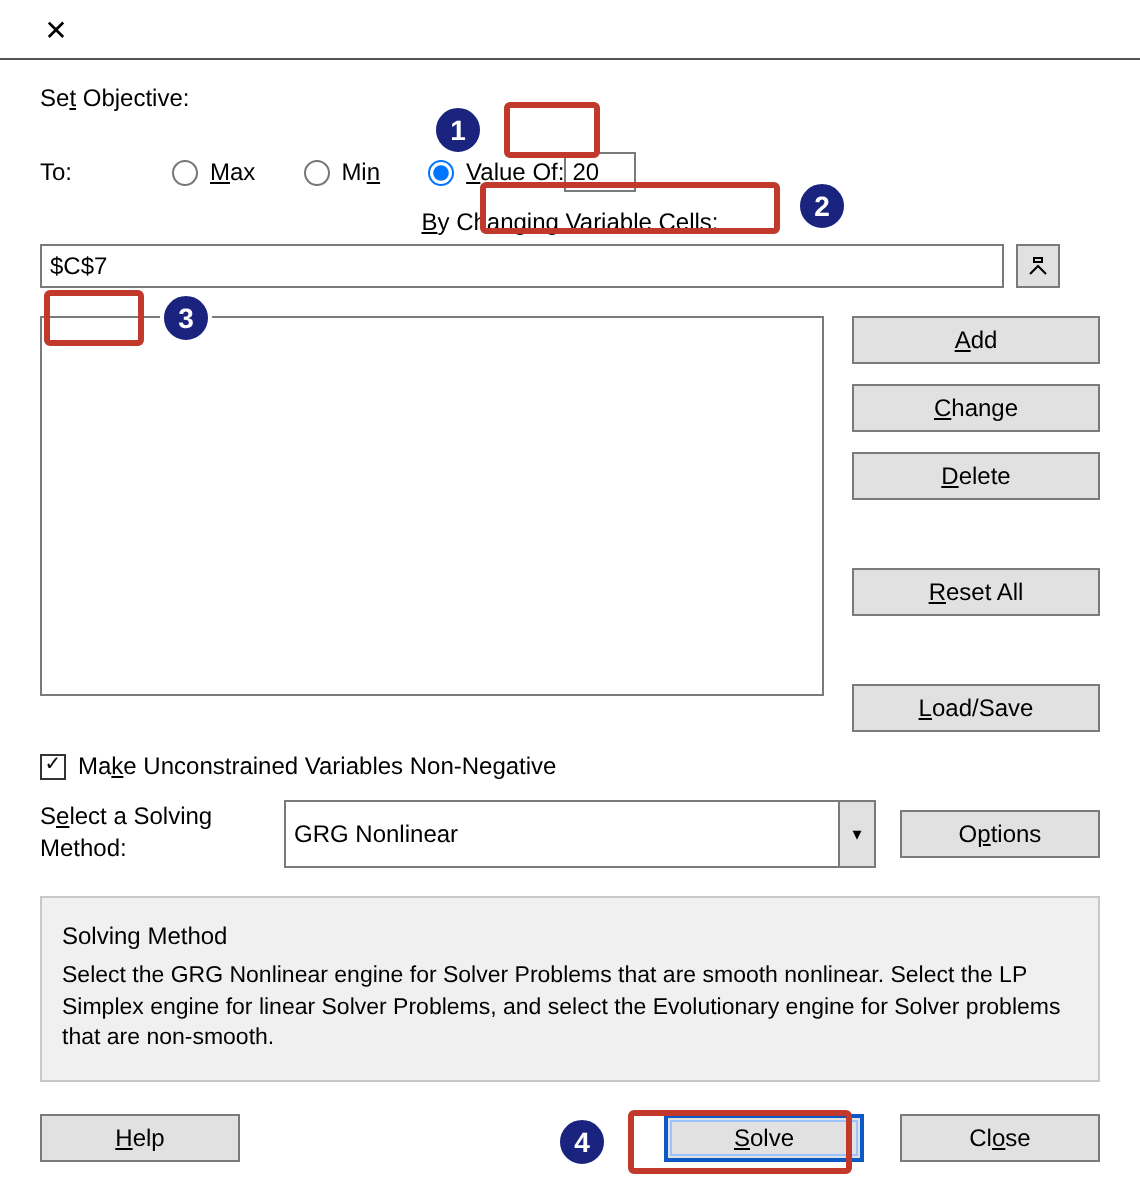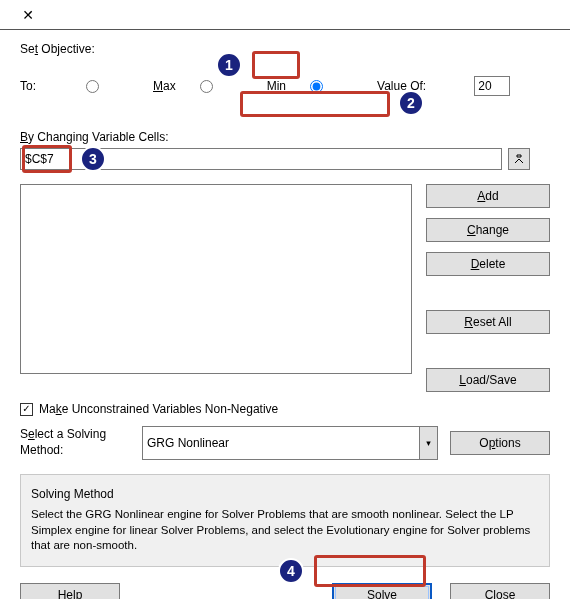--- a/index.html
+++ b/index.html
@@ -10,21 +10,21 @@
 .dlg { padding: 12px 20px 16px 20px; font-size: 12px; }
 
 .row { display: flex; align-items: center; margin-bottom: 10px; }
 .lbl { width: 160px; }
 .u { text-decoration: underline; }
 .text-input { border: 1px solid #7a7a7a; background: #fff; height: 22px; font-size: 12px; padding: 2px 4px; }
 .obj-box { width: 228px; margin-left: 4px; }
 .collapse-btn { width: 22px; height: 22px; border: 1px solid #7a7a7a; background: #e1e1e1; display: inline-flex; align-items: center; justify-content: center; margin-left: 2px; font-size: 10px; }
 .collapse-btn svg { width: 10px; height: 10px; }
 
-.radio-wrap { display: inline-flex; align-items: center; margin-right: 24px; gap: 48px; }
+.radio-wrap { display: inline-flex; align-items: center; margin-right: 24px; }
 .radio-wrap input { margin: 0 6px 0 0; }
 
 .valof-group { display: inline-flex; align-items: center; }
 .valof-input { width: 36px; height: 20px; border: 1px solid #7a7a7a; padding: 1px 3px; font-size:12px; margin-left: 10px; }
 
 .cells-input { width: 482px; height: 22px; }
 
 .constraints-area { display: flex; gap: 14px; margin-top: 4px; }
 .list-box { width: 392px; height: 190px; border: 1px solid #7a7a7a; background: #fff; }
 .btn-col { flex: 1; display: flex; flex-direction: column; gap: 10px; }
@@ -60,38 +60,38 @@
 <div class="title-bar">
   <div class="close-x">✕</div>
 </div>
 
 <div class="dlg">
 
   <div class="row" style="margin-bottom:20px;">
     <span class="lbl"><span>Se<span class="u">t</span> Objective:</span></span>
   </div>
 
-  <div class="row" style="margin-bottom:34px;">
+  <div class="row" style="margin-bottom:8px;">
     <span style="width:40px;">To:</span>
     <label class="radio-wrap" style="margin-left:26px;">
       <input type="radio" name="obj" style="">
         <span><span class="u">M</span>ax</span>
     </label>
     <label class="radio-wrap">
       <input type="radio" name="obj" style="">
         <span>Mi<span class="u">n</span></span>
     </label>
     <label class="radio-wrap valof-group" style="margin-right:0;">
       <input type="radio" name="obj" checked="" style="">
         <span><span class="u">V</span>alue Of:</span>
       <input class="valof-input" value="20" style="">
     </label>
   </div>
 
-  <div style="margin-bottom:4px;">
+  <div style="margin-bottom:4px;text-align:center;">
     <span class="u">B</span>y Changing Variable Cells:
   </div>
   <div class="row" style="margin-bottom:14px;">
     <input class="text-input cells-input" value="$C$7" style="">
     <div class="collapse-btn" style="margin-left:6px;">
       <svg viewBox="0 0 10 10">
           <path d="M1 9 L5 5 L9 9 M3 3 h4 v-2 h-4 z" stroke="#000" fill="none" stroke-width="1"></path>
         </svg>
     </div>
   </div>

